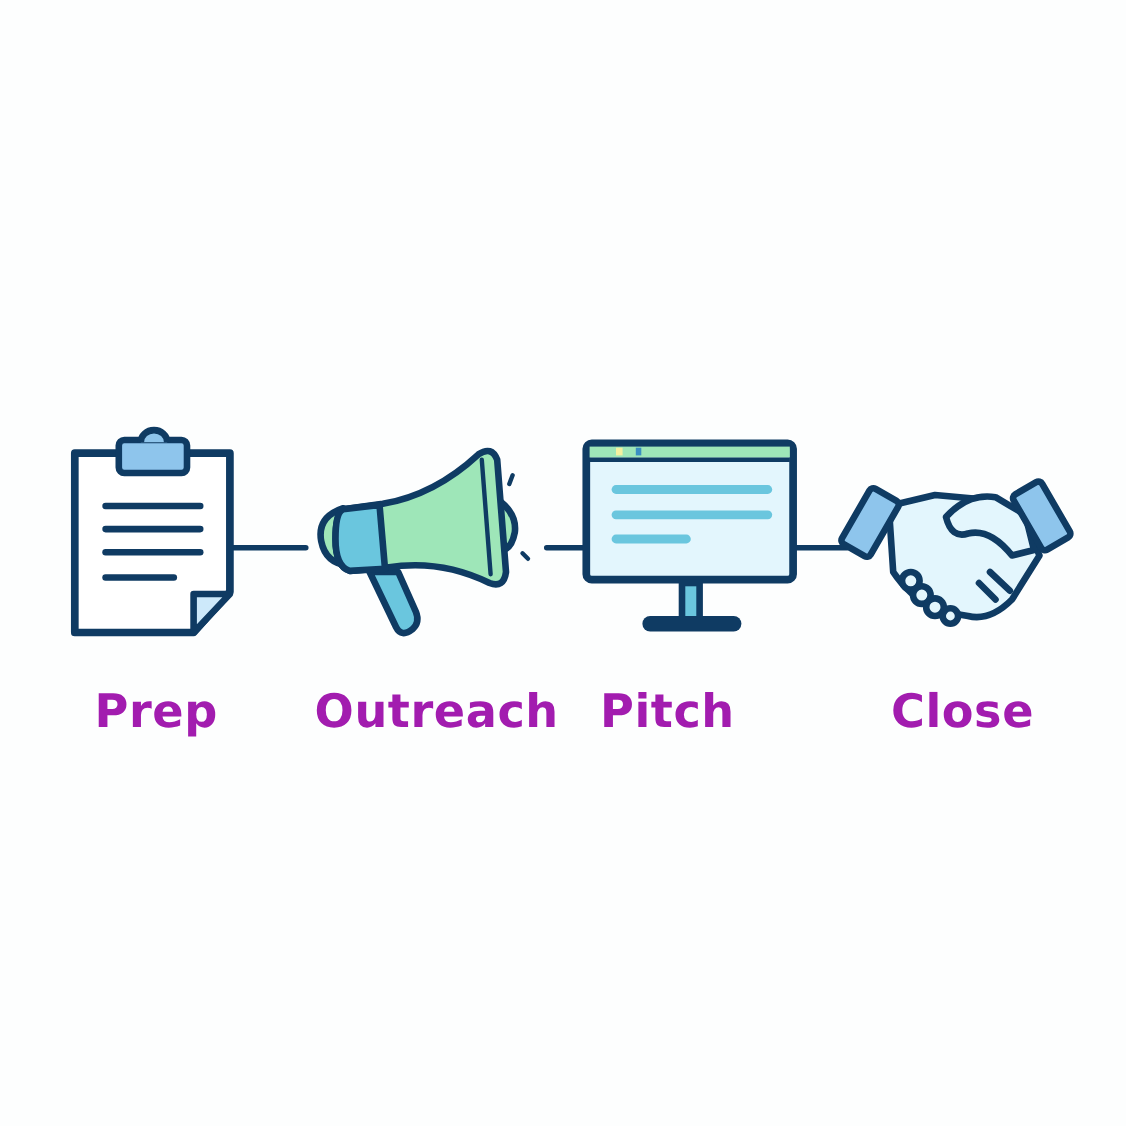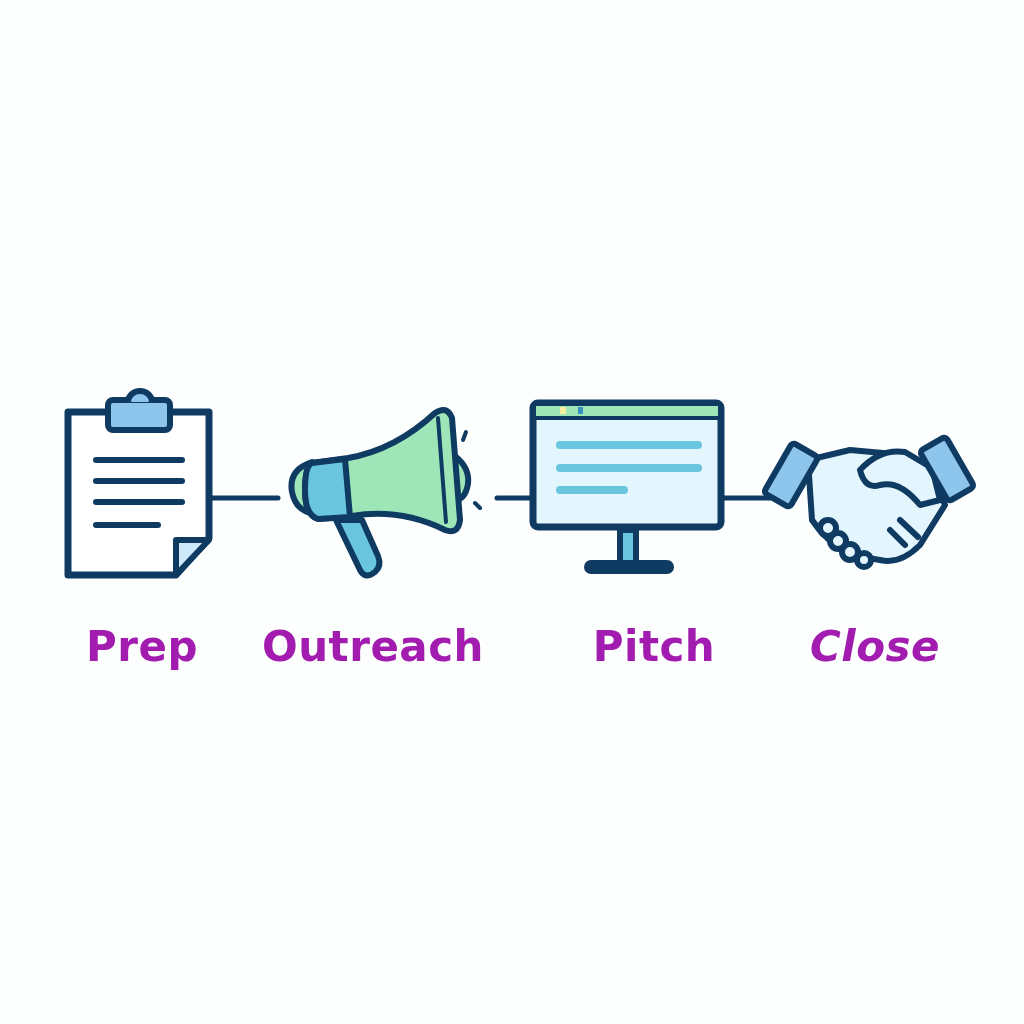--- a/index.html
+++ b/index.html
@@ -71,15 +71,15 @@
     <circle cx="850" cy="552" r="8" fill="#e3f6fd"></circle>
     <circle cx="864" cy="560" r="7" fill="#e3f6fd"></circle>
     <line x1="900" y1="520" x2="918" y2="537"></line>
     <line x1="890" y1="530" x2="905" y2="545"></line>
     <rect x="776" y="446" width="30" height="58" rx="4" fill="#8ec5ec" transform="rotate(30 791 475)"></rect>
     <rect x="932" y="440" width="30" height="58" rx="4" fill="#8ec5ec" transform="rotate(-30 947 469)"></rect>
   </g>
 </svg>
 
 <div class="stage-label" style="left:72px; width:140px;">Prep</div>
-<div class="stage-label" style="left:258px; width:230px;">Outreach</div>
-<div class="stage-label" style="left:584px; width:140px;">Pitch</div>
-<div class="stage-label" style="left:805px; width:140px;font-style:italic;">Close</div>
+<div class="stage-label" style="left:282px; width:230px;">Outreach</div>
+<div class="stage-label" style="left:528px; width:140px;text-align:right;">Pitch</div>
+<div class="stage-label" style="left:805px; width:140px;">Close</div>
 
 </body></html>

